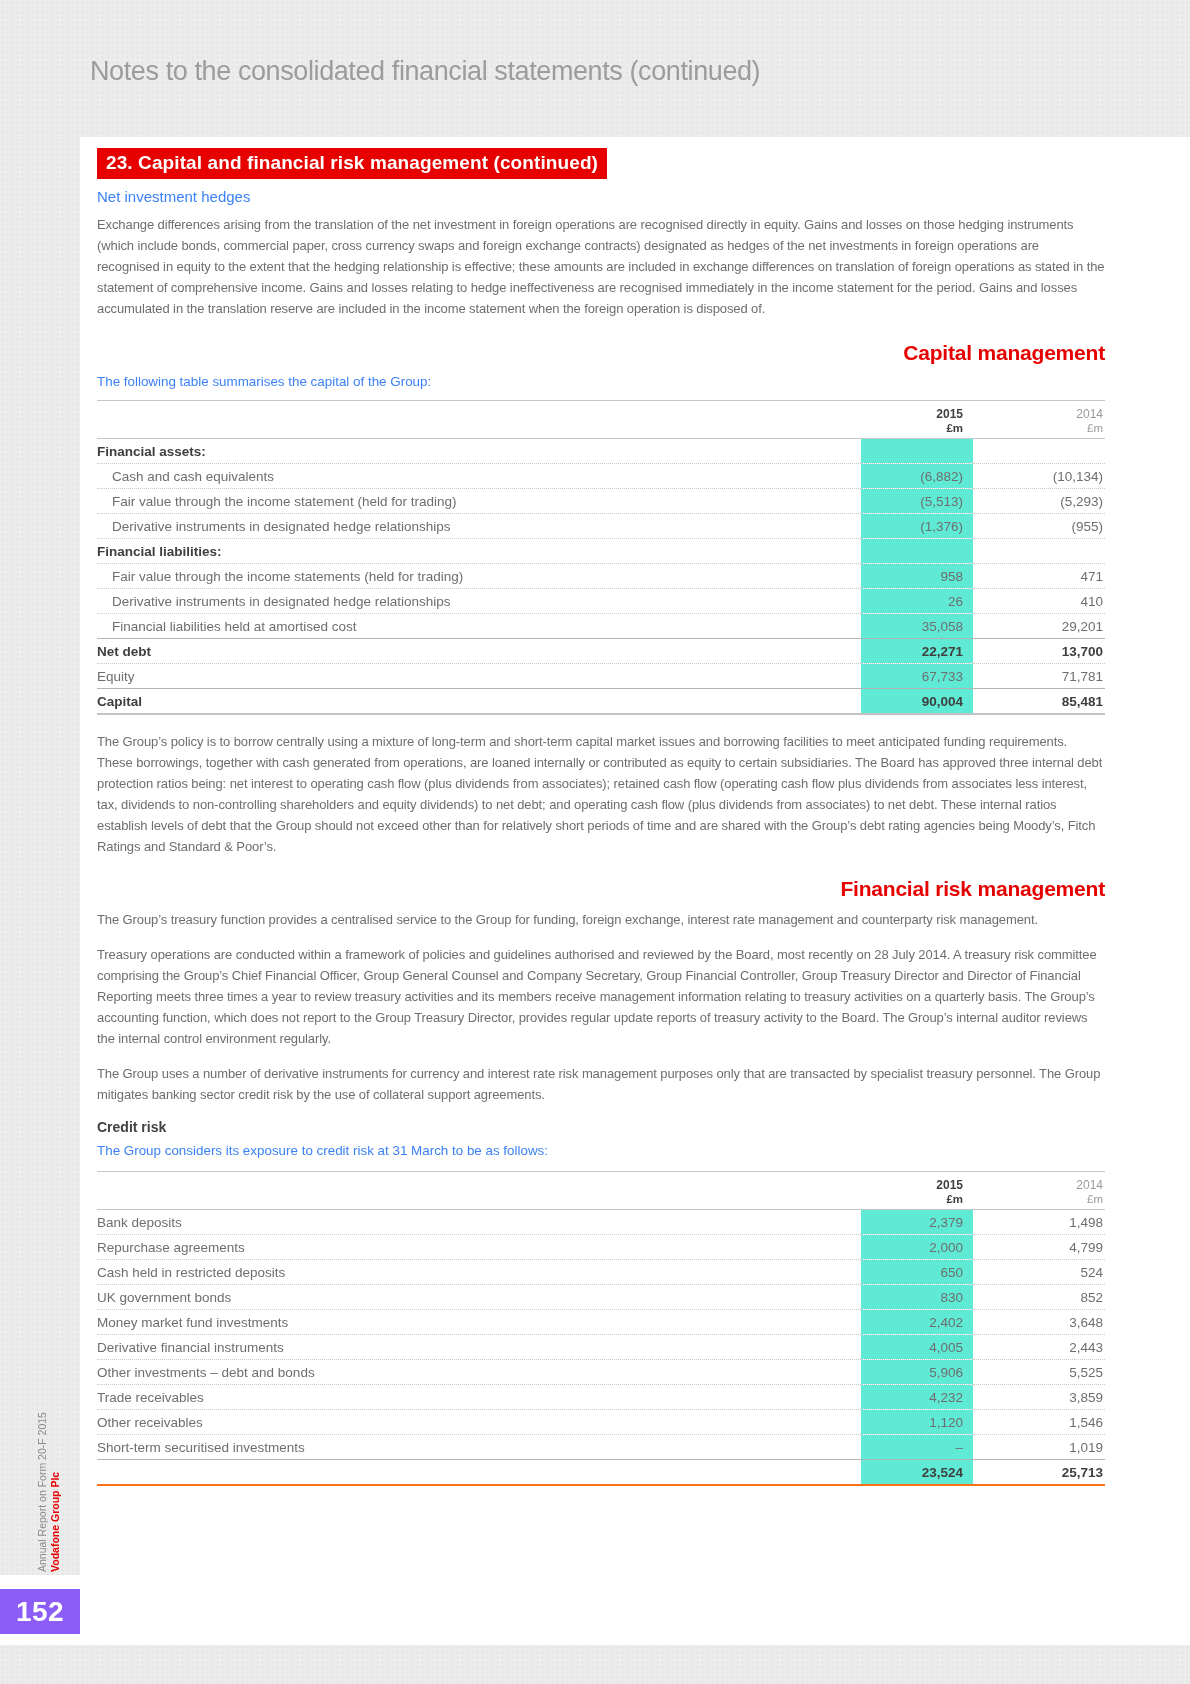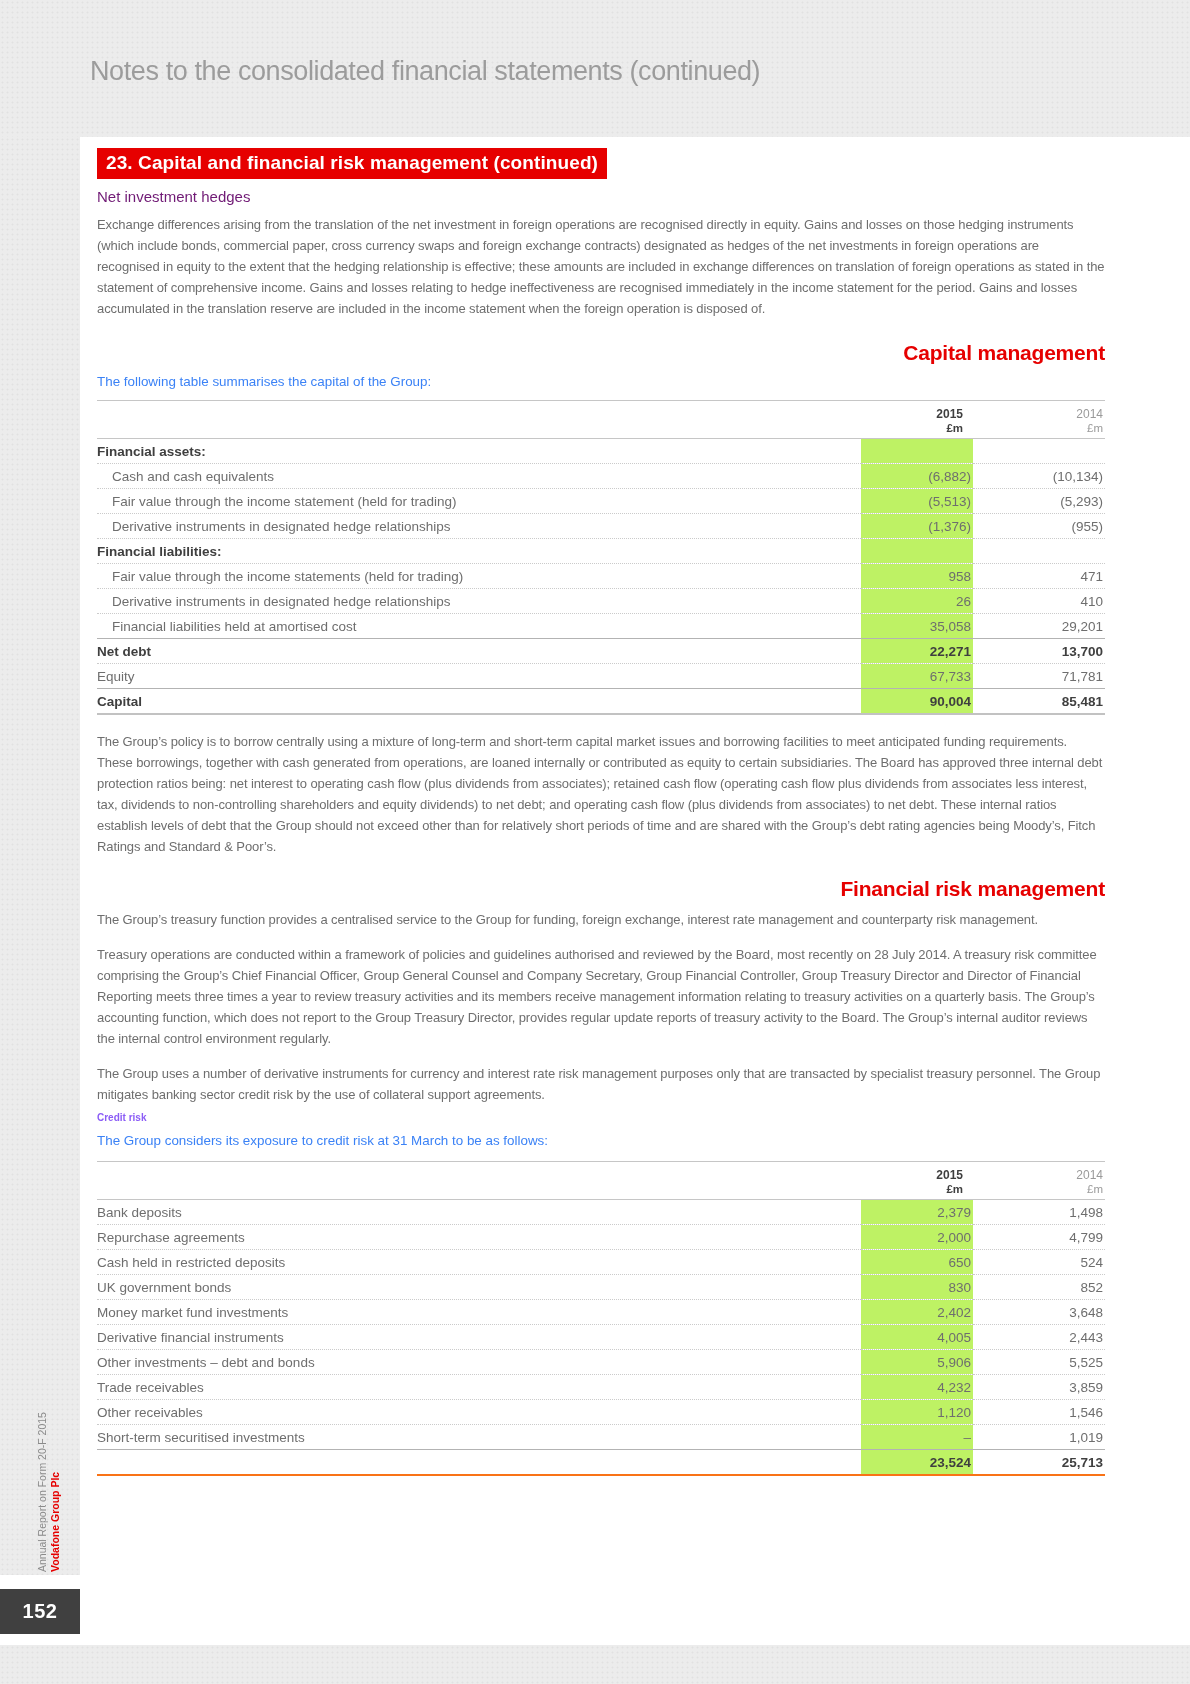--- a/index.html
+++ b/index.html
@@ -7,56 +7,56 @@
          font-family:"Liberation Sans","DejaVu Sans",sans-serif;}
   .grayband{background-color:#ececec;background-image:radial-gradient(#e1e1e1 0.9px,transparent 1.1px);background-size:5px 5px;}
   .top-band{position:absolute;left:0;top:0;width:1190px;height:137px;}
   .left-strip{position:absolute;left:0;top:137px;width:80px;height:1438px;}
   .footer-band{position:absolute;left:0;top:1645px;width:1190px;height:39px;}
   .page-title{position:absolute;left:90px;top:56px;font-size:27px;color:#9c9c9c;letter-spacing:-0.4px;font-weight:normal;}
   .panel{position:absolute;left:80px;top:137px;width:1110px;height:1508px;background:#fff;
          padding:0 85px 0 17px;box-sizing:border-box;color:#6e6e6e;}
   .banner{display:inline-block;margin-top:11px;background:#e60000;color:#fff;font-size:19px;
           font-weight:bold;padding:4px 9px 5px;letter-spacing:0.1px;}
-  .h-sub{margin:9px 0 0 0;font-size:15px;font-weight:normal;color:#701a75;line-height:18px;}
+  .h-sub{margin:9px 0 0 0;font-size:15px;font-weight:normal;color:#3b82f6;line-height:18px;}
   .h-big{margin:22px 0 0 0;font-size:21px;font-weight:bold;color:#e60000;line-height:24px;letter-spacing:-0.2px;text-align:right;}
-  .h-small{margin:4px 0 0 0;font-size:10px;font-weight:bold;color:#8b5cf6;line-height:17px;}
+  .h-small{margin:14px 0 0 0;font-size:14px;font-weight:bold;color:#404040;line-height:17px;}
   p.body{margin:8px 0 0 0;font-size:13px;line-height:21px;letter-spacing:-0.1px;color:#6e6e6e;}
   p.body.gap{margin-top:14px;}
   p.intro{margin:6px 0 0 0;font-size:13.4px;line-height:21px;color:#3b82f6;}
   table.fin{border-collapse:collapse;width:100%;table-layout:fixed;margin-top:8px;}
   table.fin.gap{margin-top:10px;}
   .fin th{vertical-align:bottom;padding:6px 0 3px;font-weight:normal;}
   .fin th.num{text-align:right;}
   .fin th .yr{font-size:12px;line-height:14px;}
   .fin th .un{font-size:11.5px;line-height:14px;}
   .fin th.num .yr,.fin th.num .un{color:#9a9a9a;}
   .fin th.num.emph .yr,.fin th.num.emph .un{color:#3f3f3f;font-weight:bold;}
   .fin th.c1{width:102px;text-align:right;}
   .fin th.c2{width:130px;}
   .fin td{padding:5px 0 4px;font-size:13.5px;color:#6e6e6e;overflow:hidden;white-space:nowrap;}
   .fin td.num{text-align:right;}
-  .fin td.num.shade{background:#bef264;padding-right:2px;}
+  .fin td.num.shade{background:#5eead4;padding-right:10px;}
   .fin th.num.c1{padding-right:10px;}
   .fin th.num.c2{padding-right:2px;}
   .fin td.num:last-child{padding-right:2px;}
   .fin td.ind{padding-left:15px;}
   .fin thead tr{border-top:1px solid #c6c6c6;border-bottom:1px solid #c6c6c6;}
   .fin tbody tr{border-top:1px dotted #cbcbcb;}
   .fin tbody tr.solid{border-top:1px solid #b3b3b3;}
   .fin tbody tr.bold td{color:#3f3f3f;font-weight:bold;}
   .fin tbody tr.last{border-bottom:2px solid #c2c2c2;}
   .fin.thick tbody tr.last{border-bottom:2px solid #f97316;}
   .v-text{position:absolute;left:36px;top:1572px;width:300px;transform:rotate(-90deg);
           transform-origin:0 0;line-height:13px;white-space:nowrap;}
   .v-text .report{font-size:10.5px;color:#8a8a8a;}
   .v-text .brand{font-size:10.5px;color:#e60000;font-weight:bold;}
-  .page-badge{position:absolute;left:0;top:1589px;width:80px;height:45px;background:#404040;
+  .page-badge{position:absolute;left:0;top:1589px;width:80px;height:45px;background:#8b5cf6;
               display:flex;align-items:center;justify-content:center;color:#fff;
-              font-size:20px;font-weight:bold;letter-spacing:0.5px;}
+              font-size:28px;font-weight:bold;letter-spacing:0.5px;}
 </style>
 </head>
 <body>
 
 <div class="sheet">
 
   <div class="top-band grayband">
     <div class="page-title">Notes to the consolidated financial statements (continued)</div>
   </div>
 

